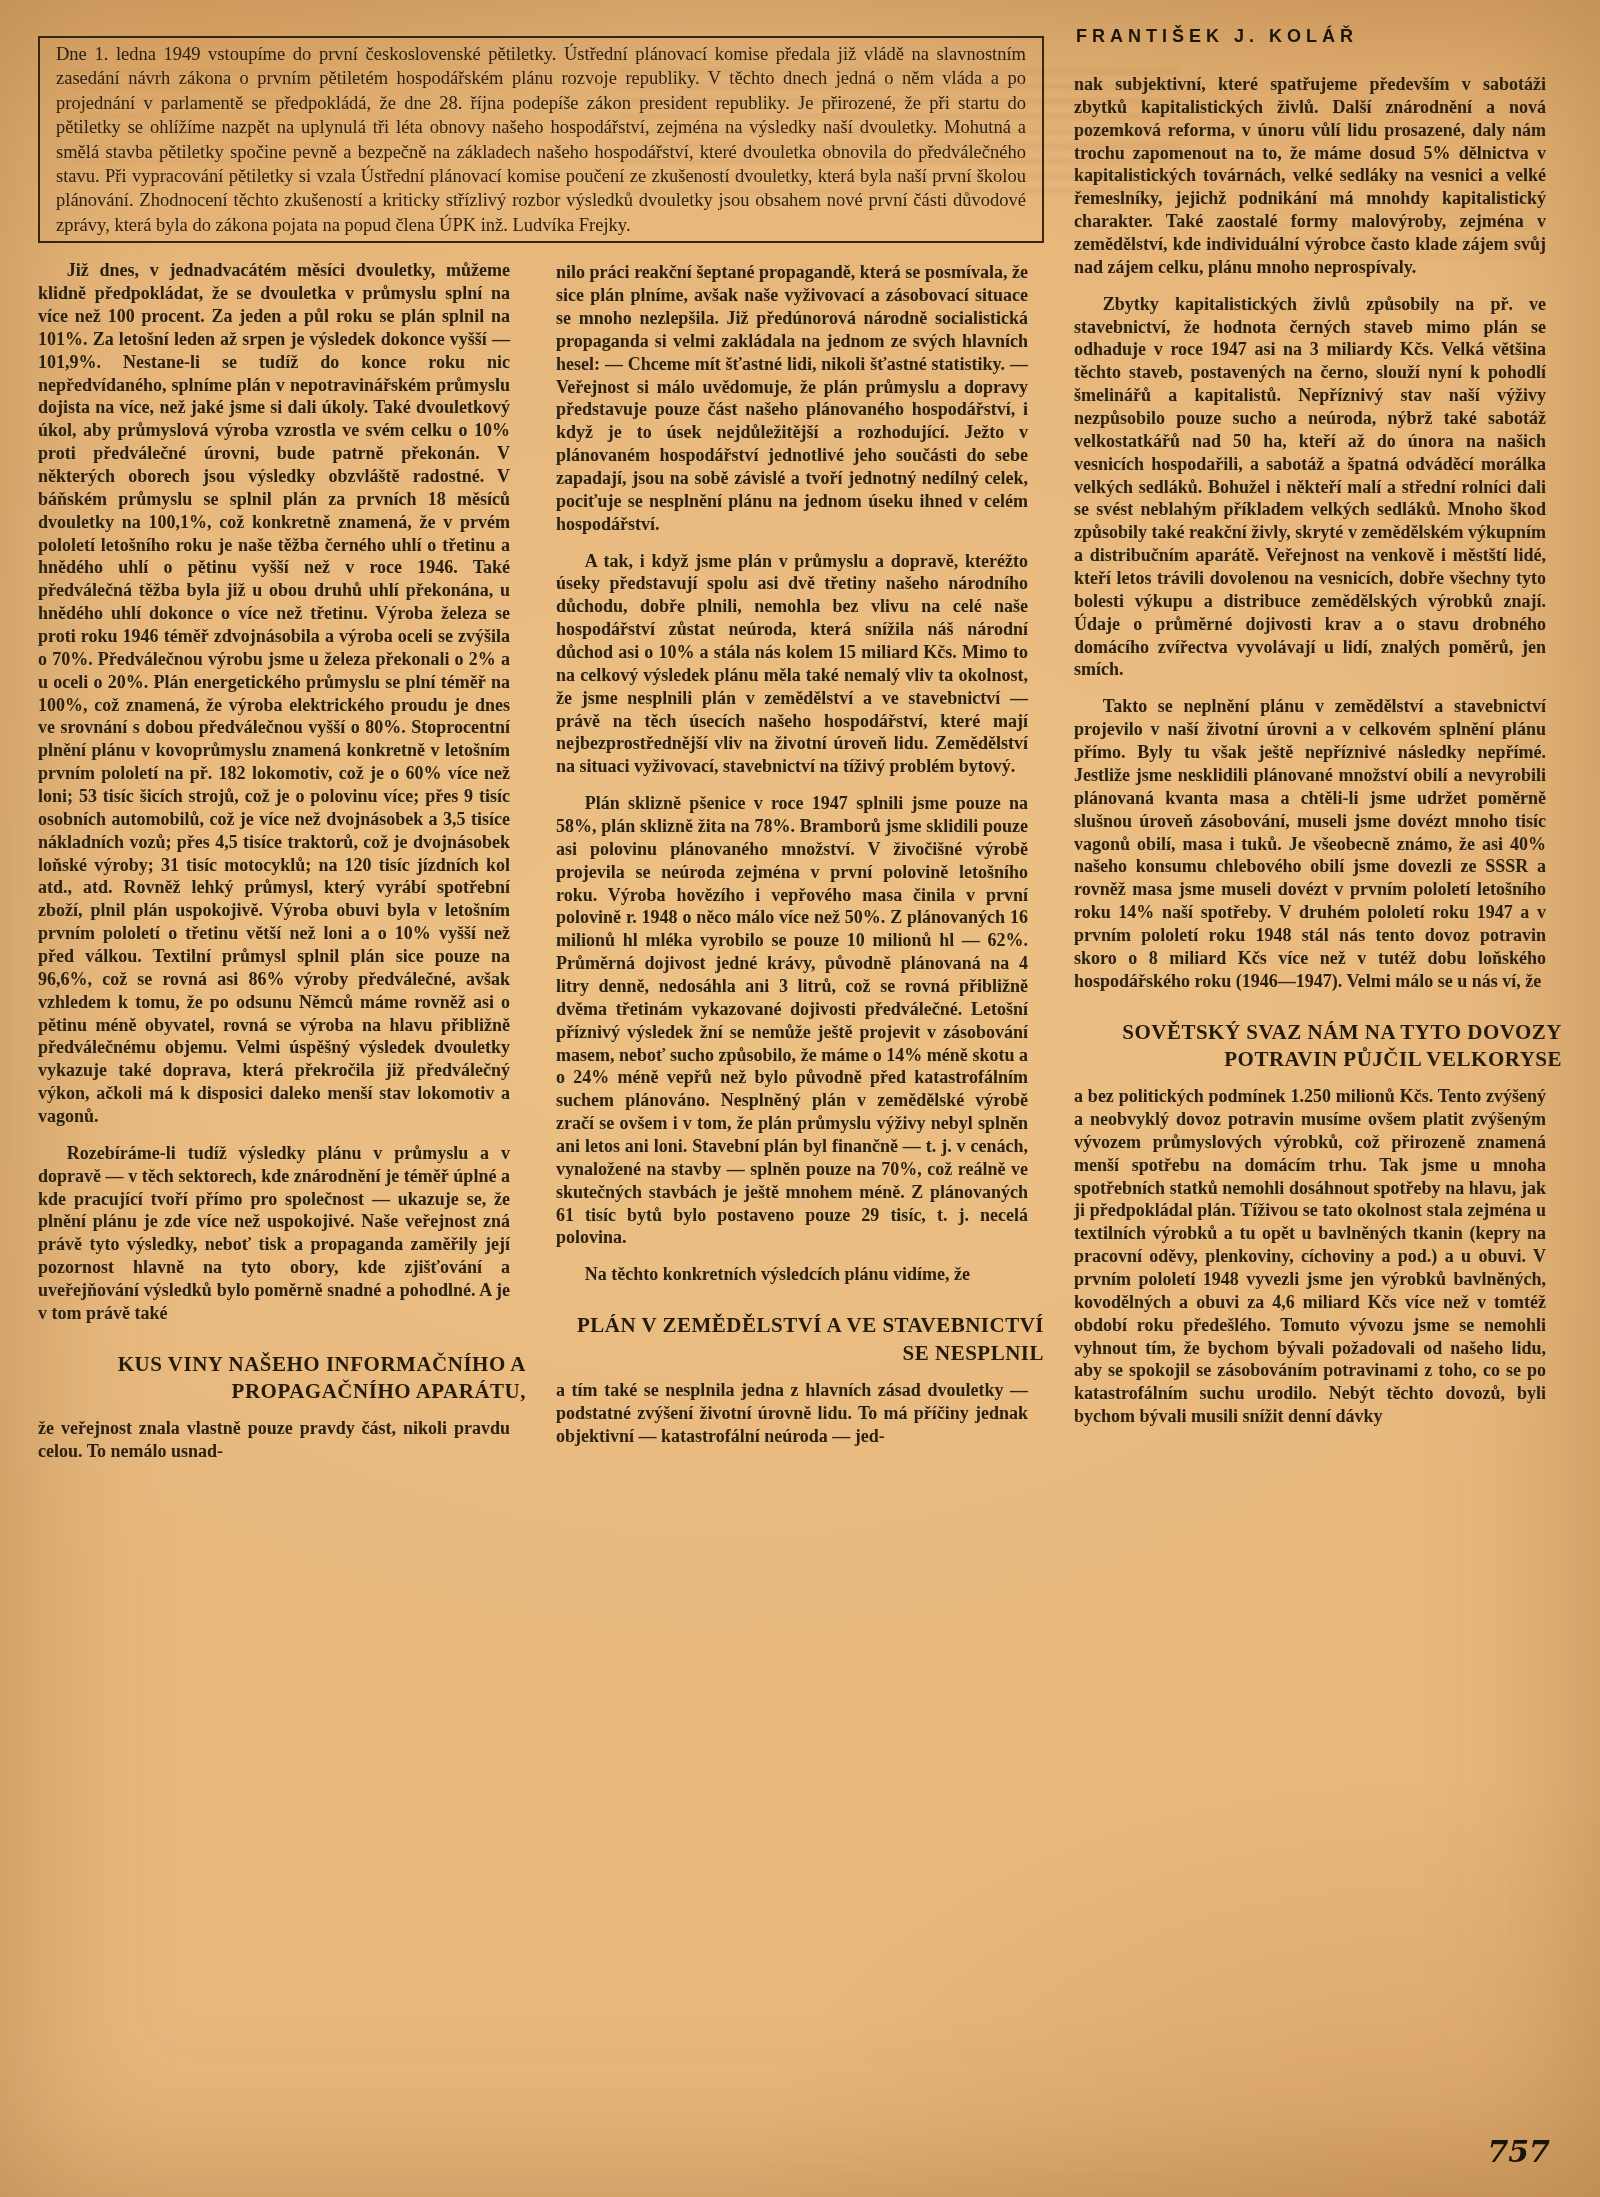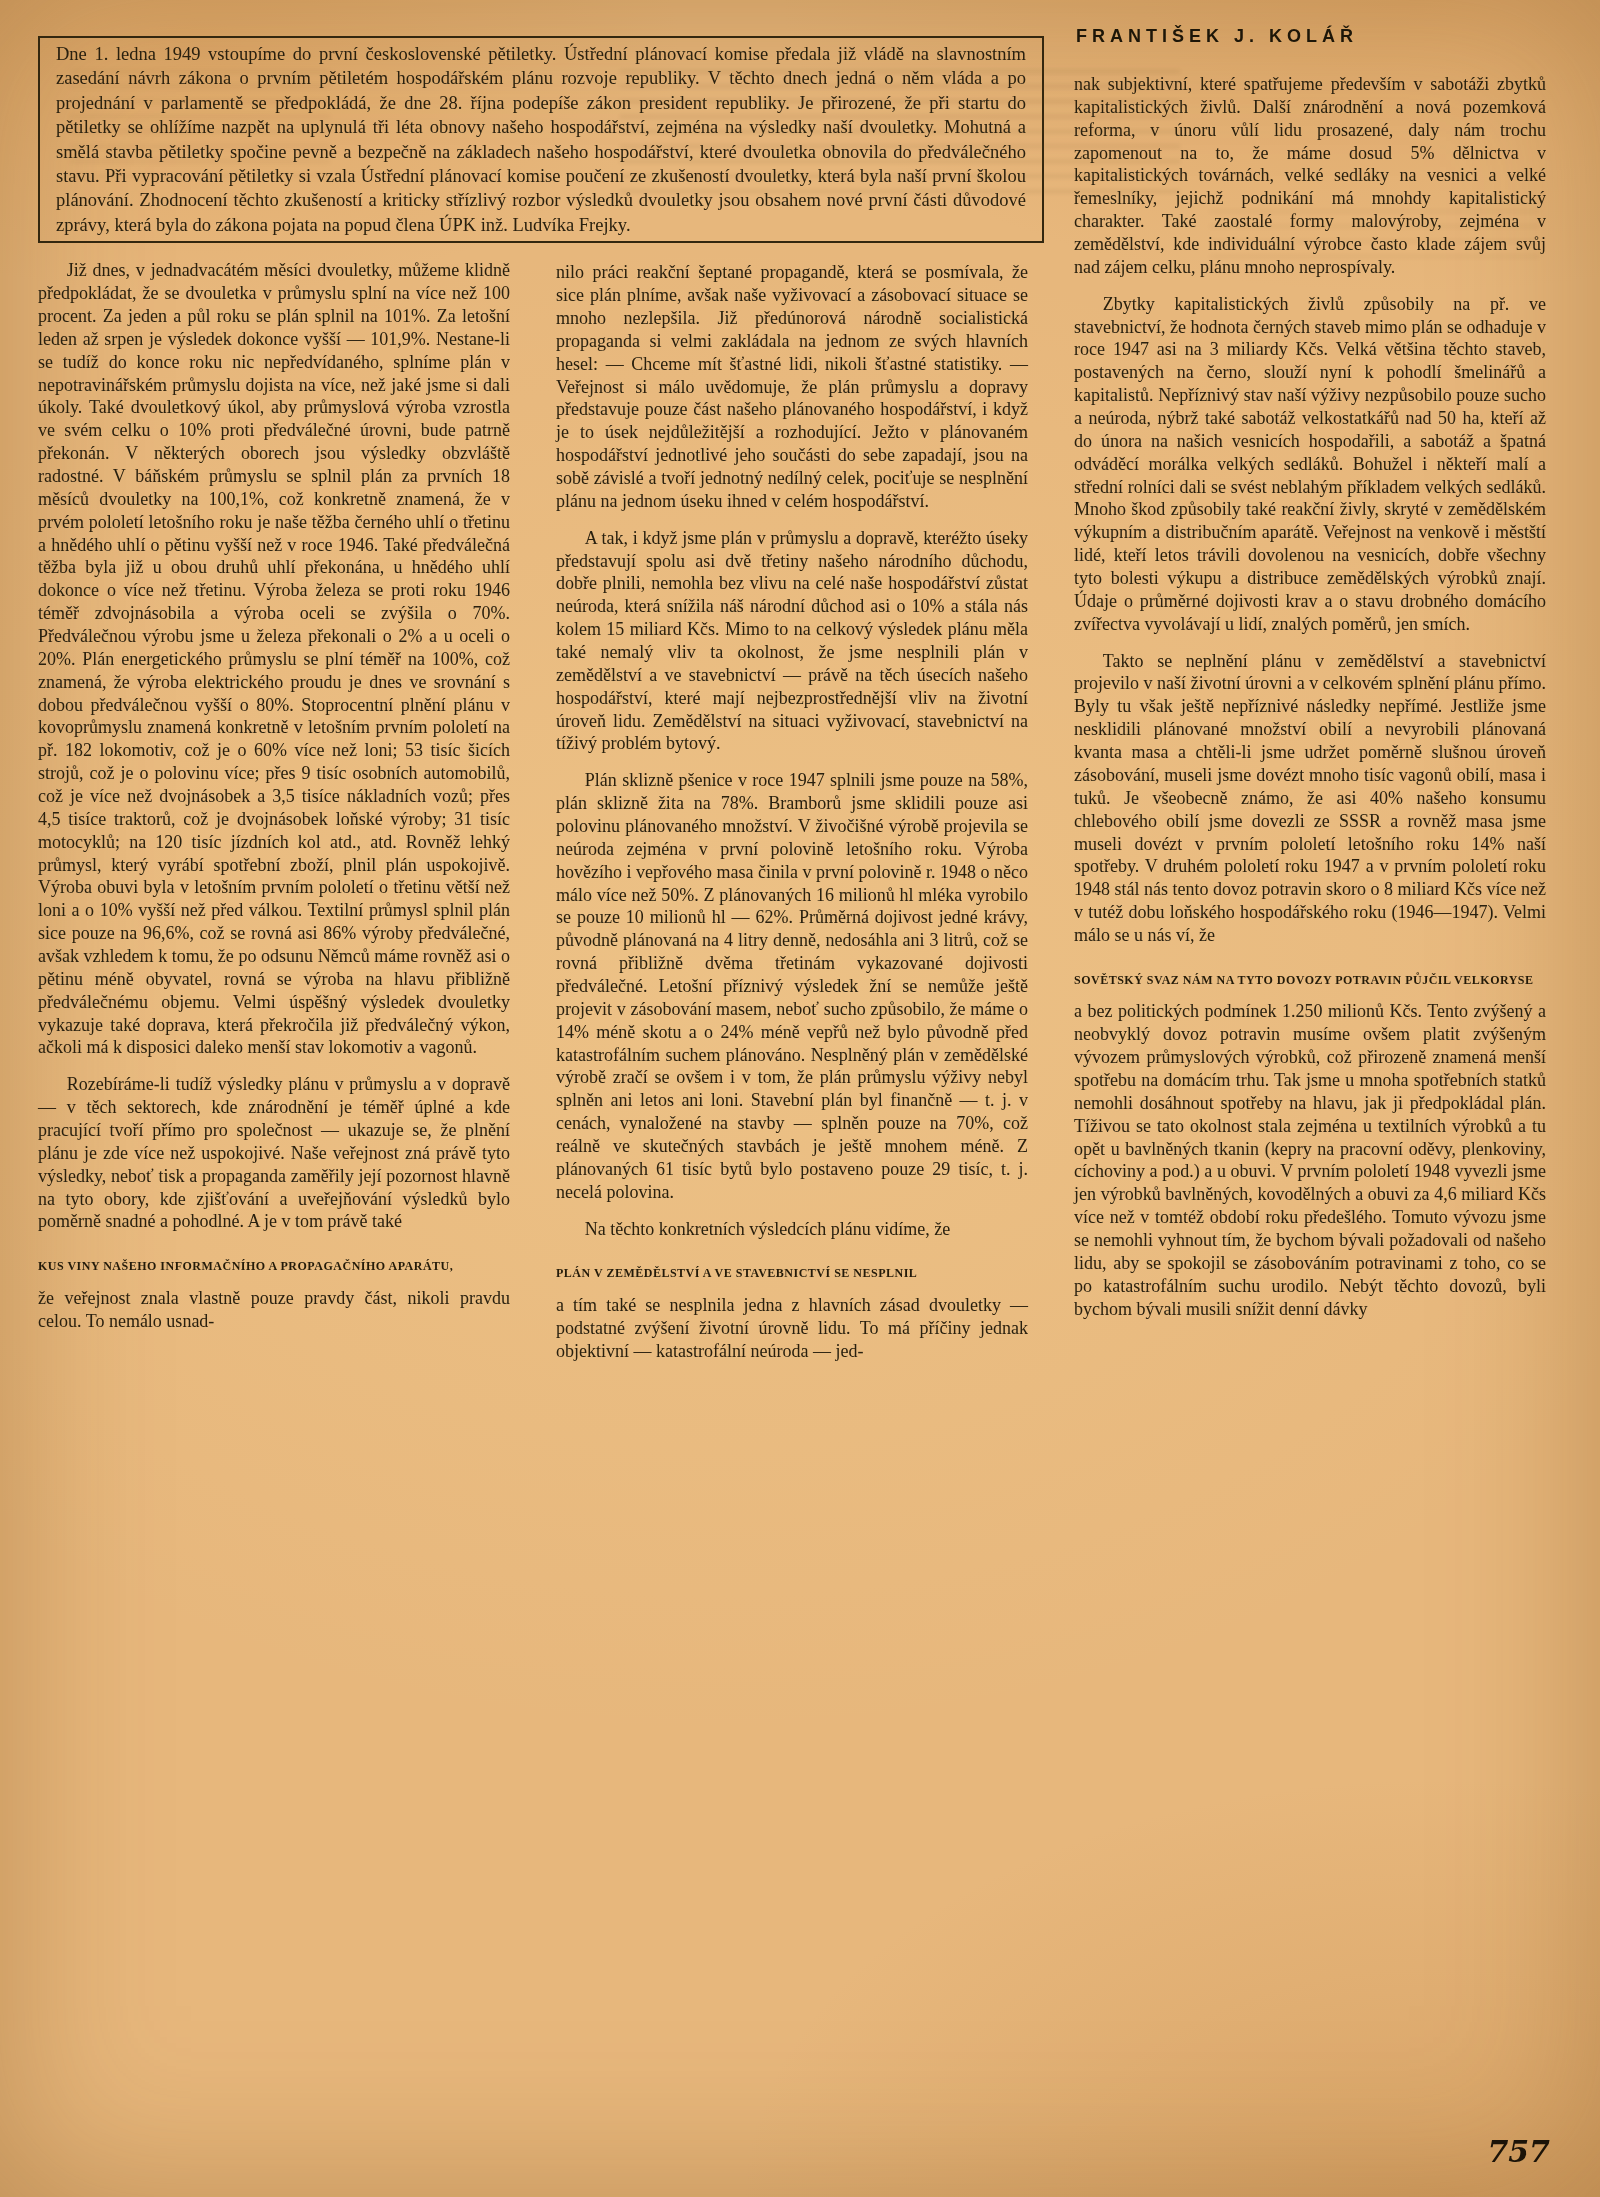--- a/index.html
+++ b/index.html
@@ -82,29 +82,29 @@
     margin: 6px 0 26px 2px;
     color: #1d1608;
     white-space: nowrap;
   }
 
   .col p {
     margin: 0 16px 0 0;
     font-size: 18px;
     line-height: 1.27;
     text-align: justify;
-    font-weight: 400;
+    font-weight: 700;
   }
   .col p + p { margin-top: 14px; }
   .col p.indent { text-indent: 1.6em; }
 
   .crosshead {
     margin: 26px 0 12px 0;
-    text-align: left;
-    font-size: 12px;
+    text-align: right;
+    font-size: 21px;
     line-height: 1.3;
     font-weight: 600;
     letter-spacing: .5px;
     color: #241b0a;
   }
 
   .page-number {
     position: absolute;
     right: 50px;
     bottom: 28px;

